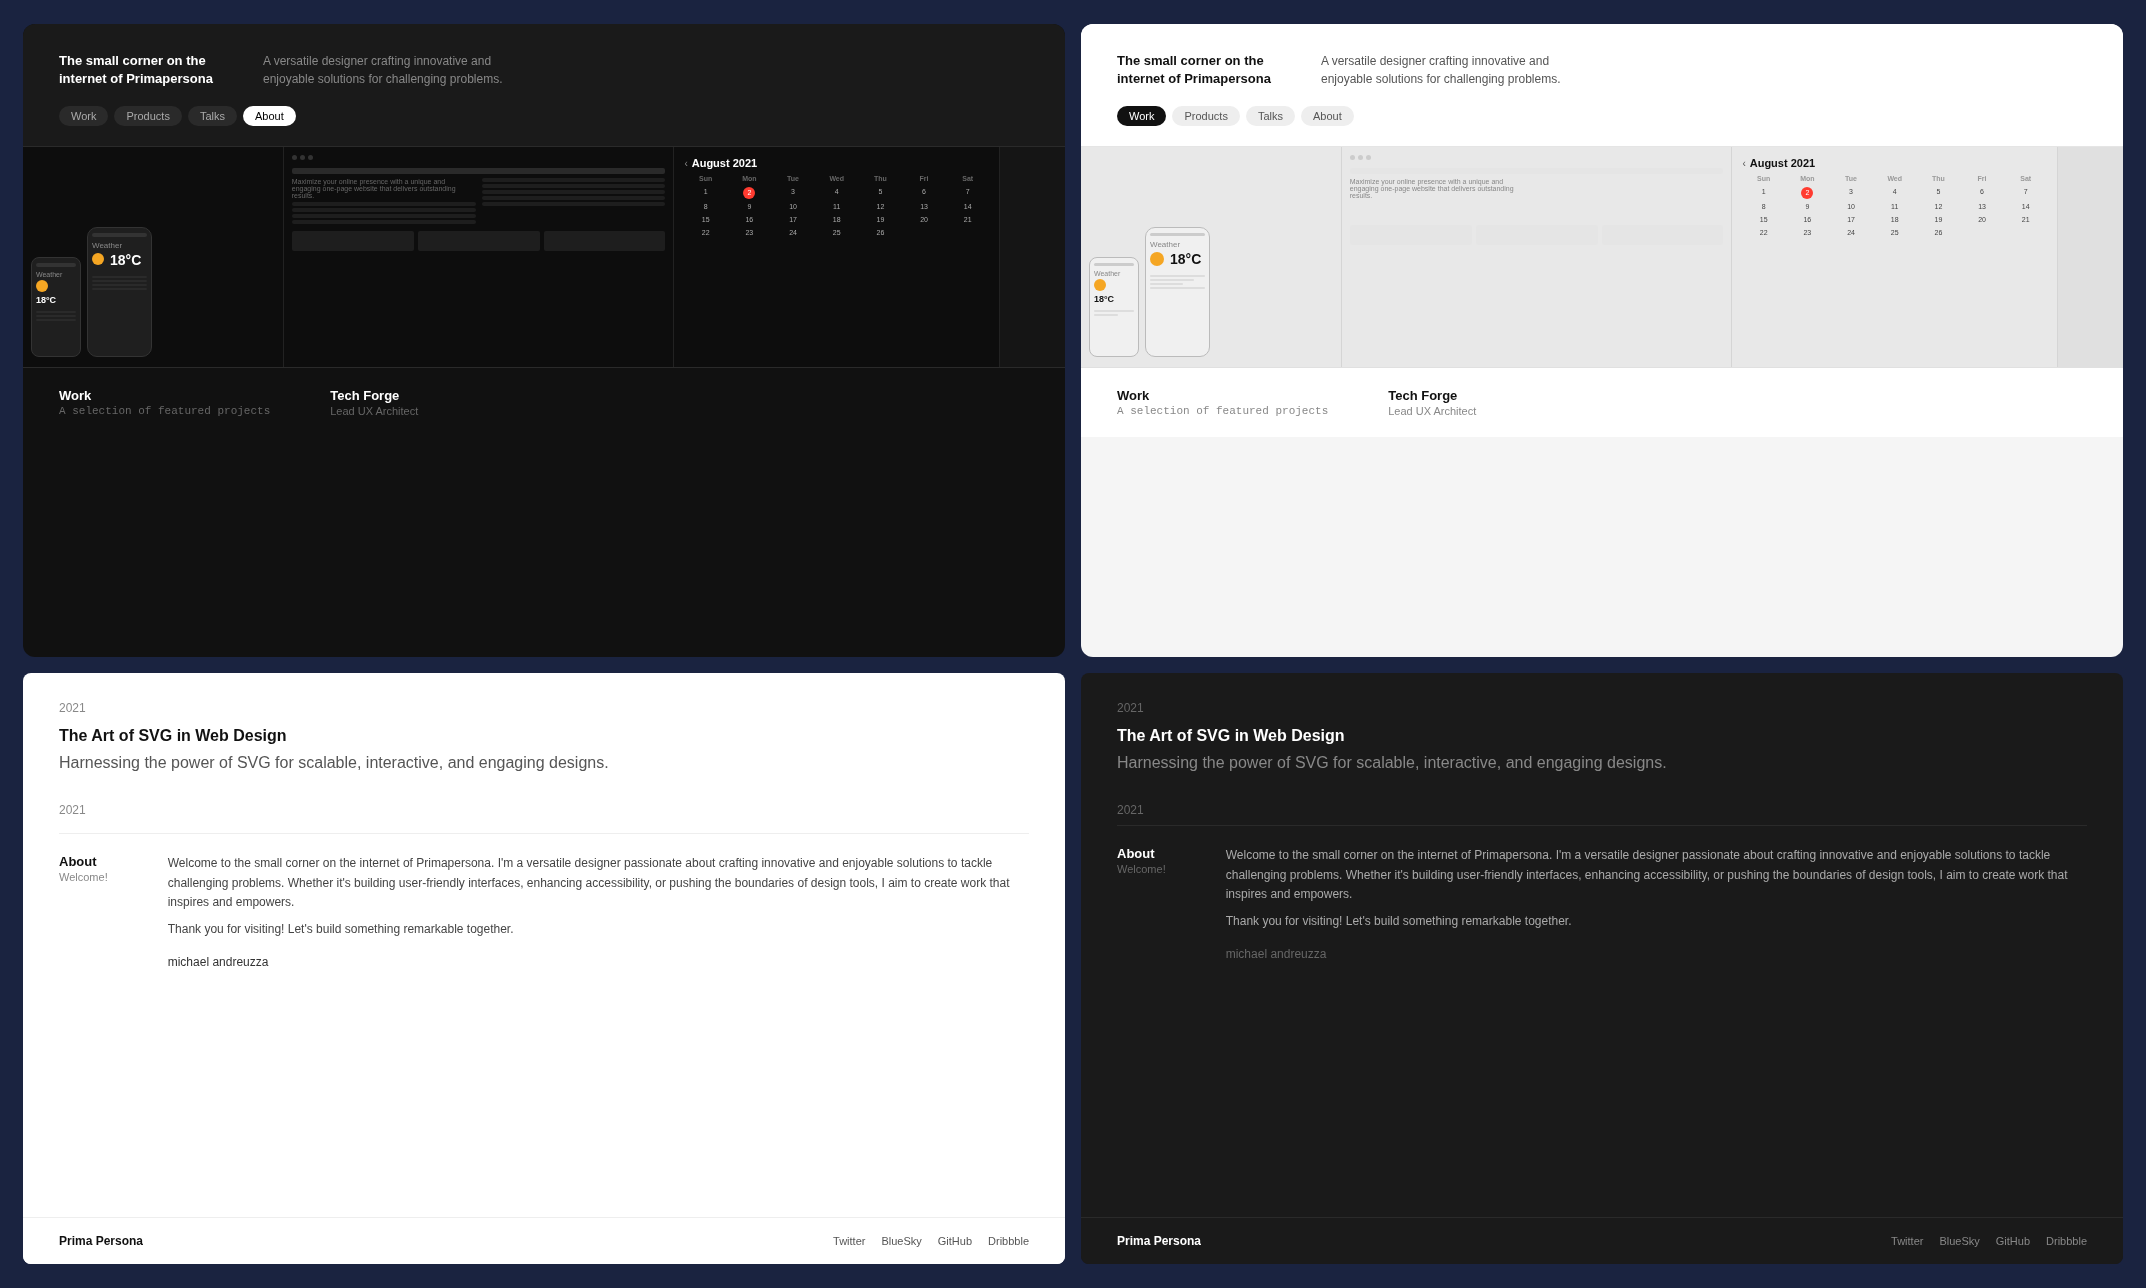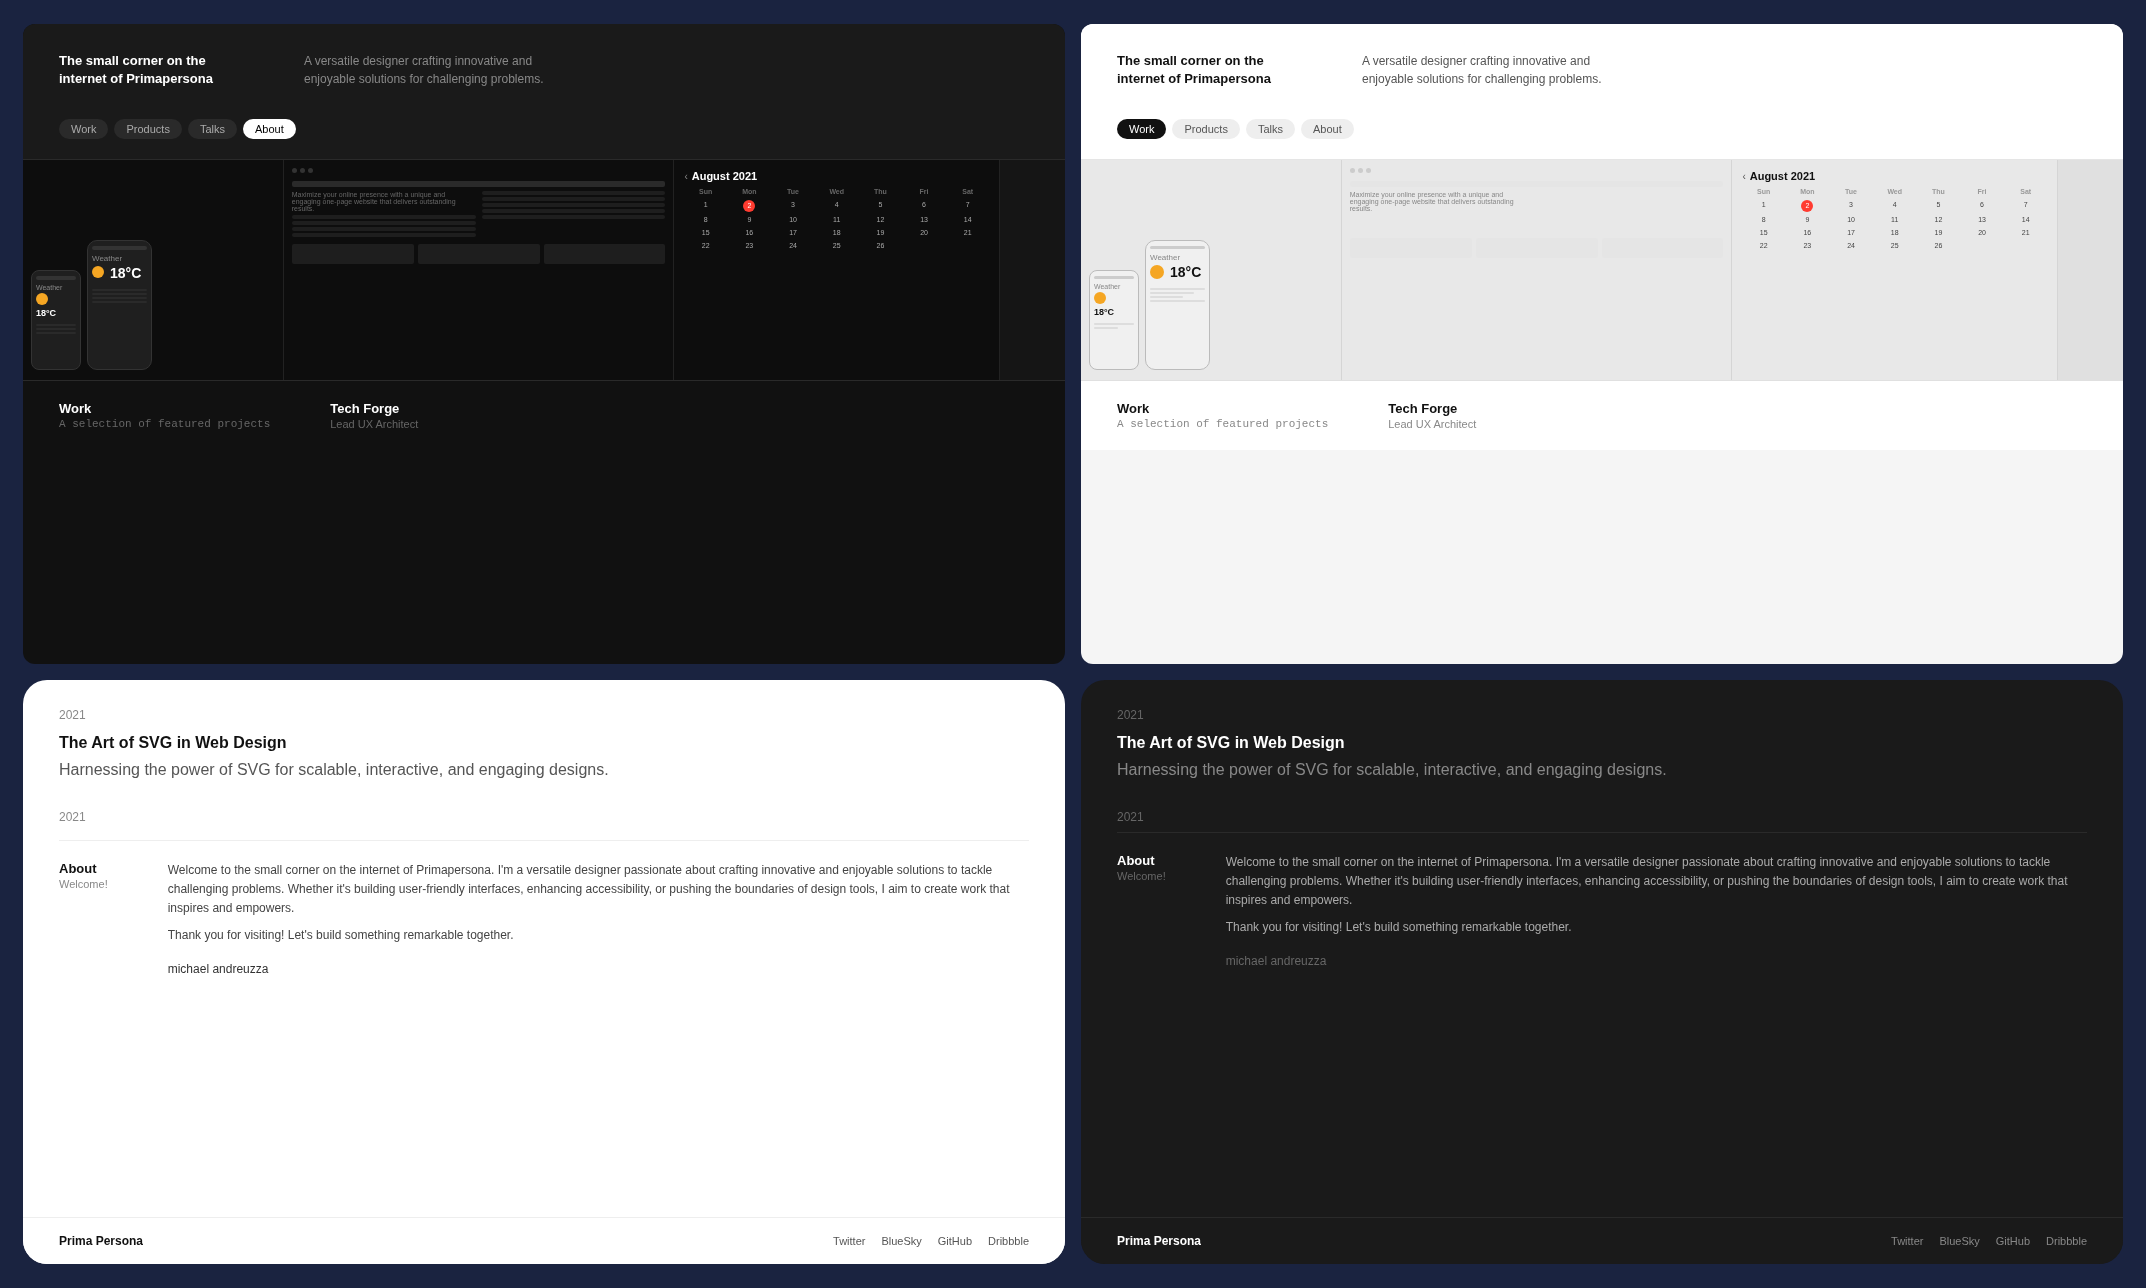--- a/index.html
+++ b/index.html
@@ -50,22 +50,22 @@
       border-bottom: 1px solid #2a2a2a;
     }
 
     .panel-right .site-header {
       background: #ffffff;
       border-bottom: 1px solid #e5e5e5;
     }
 
     .header-content {
       display: flex;
-      gap: 65px;
-      margin-bottom: 31px;
+      gap: 24px;
+      margin-bottom: 18px;
     }
 
     .site-tagline {
       flex: 0 0 auto;
     }
 
     .site-tagline h2 {
       font-size: 13px;
       font-weight: 600;
       line-height: 1.4;
@@ -190,21 +190,21 @@
 
     .work-detail p {
       font-size: 11px;
     }
 
     .panel-left .work-detail p { color: #666; }
     .panel-right .work-detail p { color: #888; }
 
     
     .panel-lower {
-      border-radius: 24px;
+      border-radius: 8px;
       overflow: hidden;
       display: flex;
       flex-direction: column;
     }
 
     .panel-lower-left {
       background: #ffffff;
     }
 
     .panel-lower-right {

